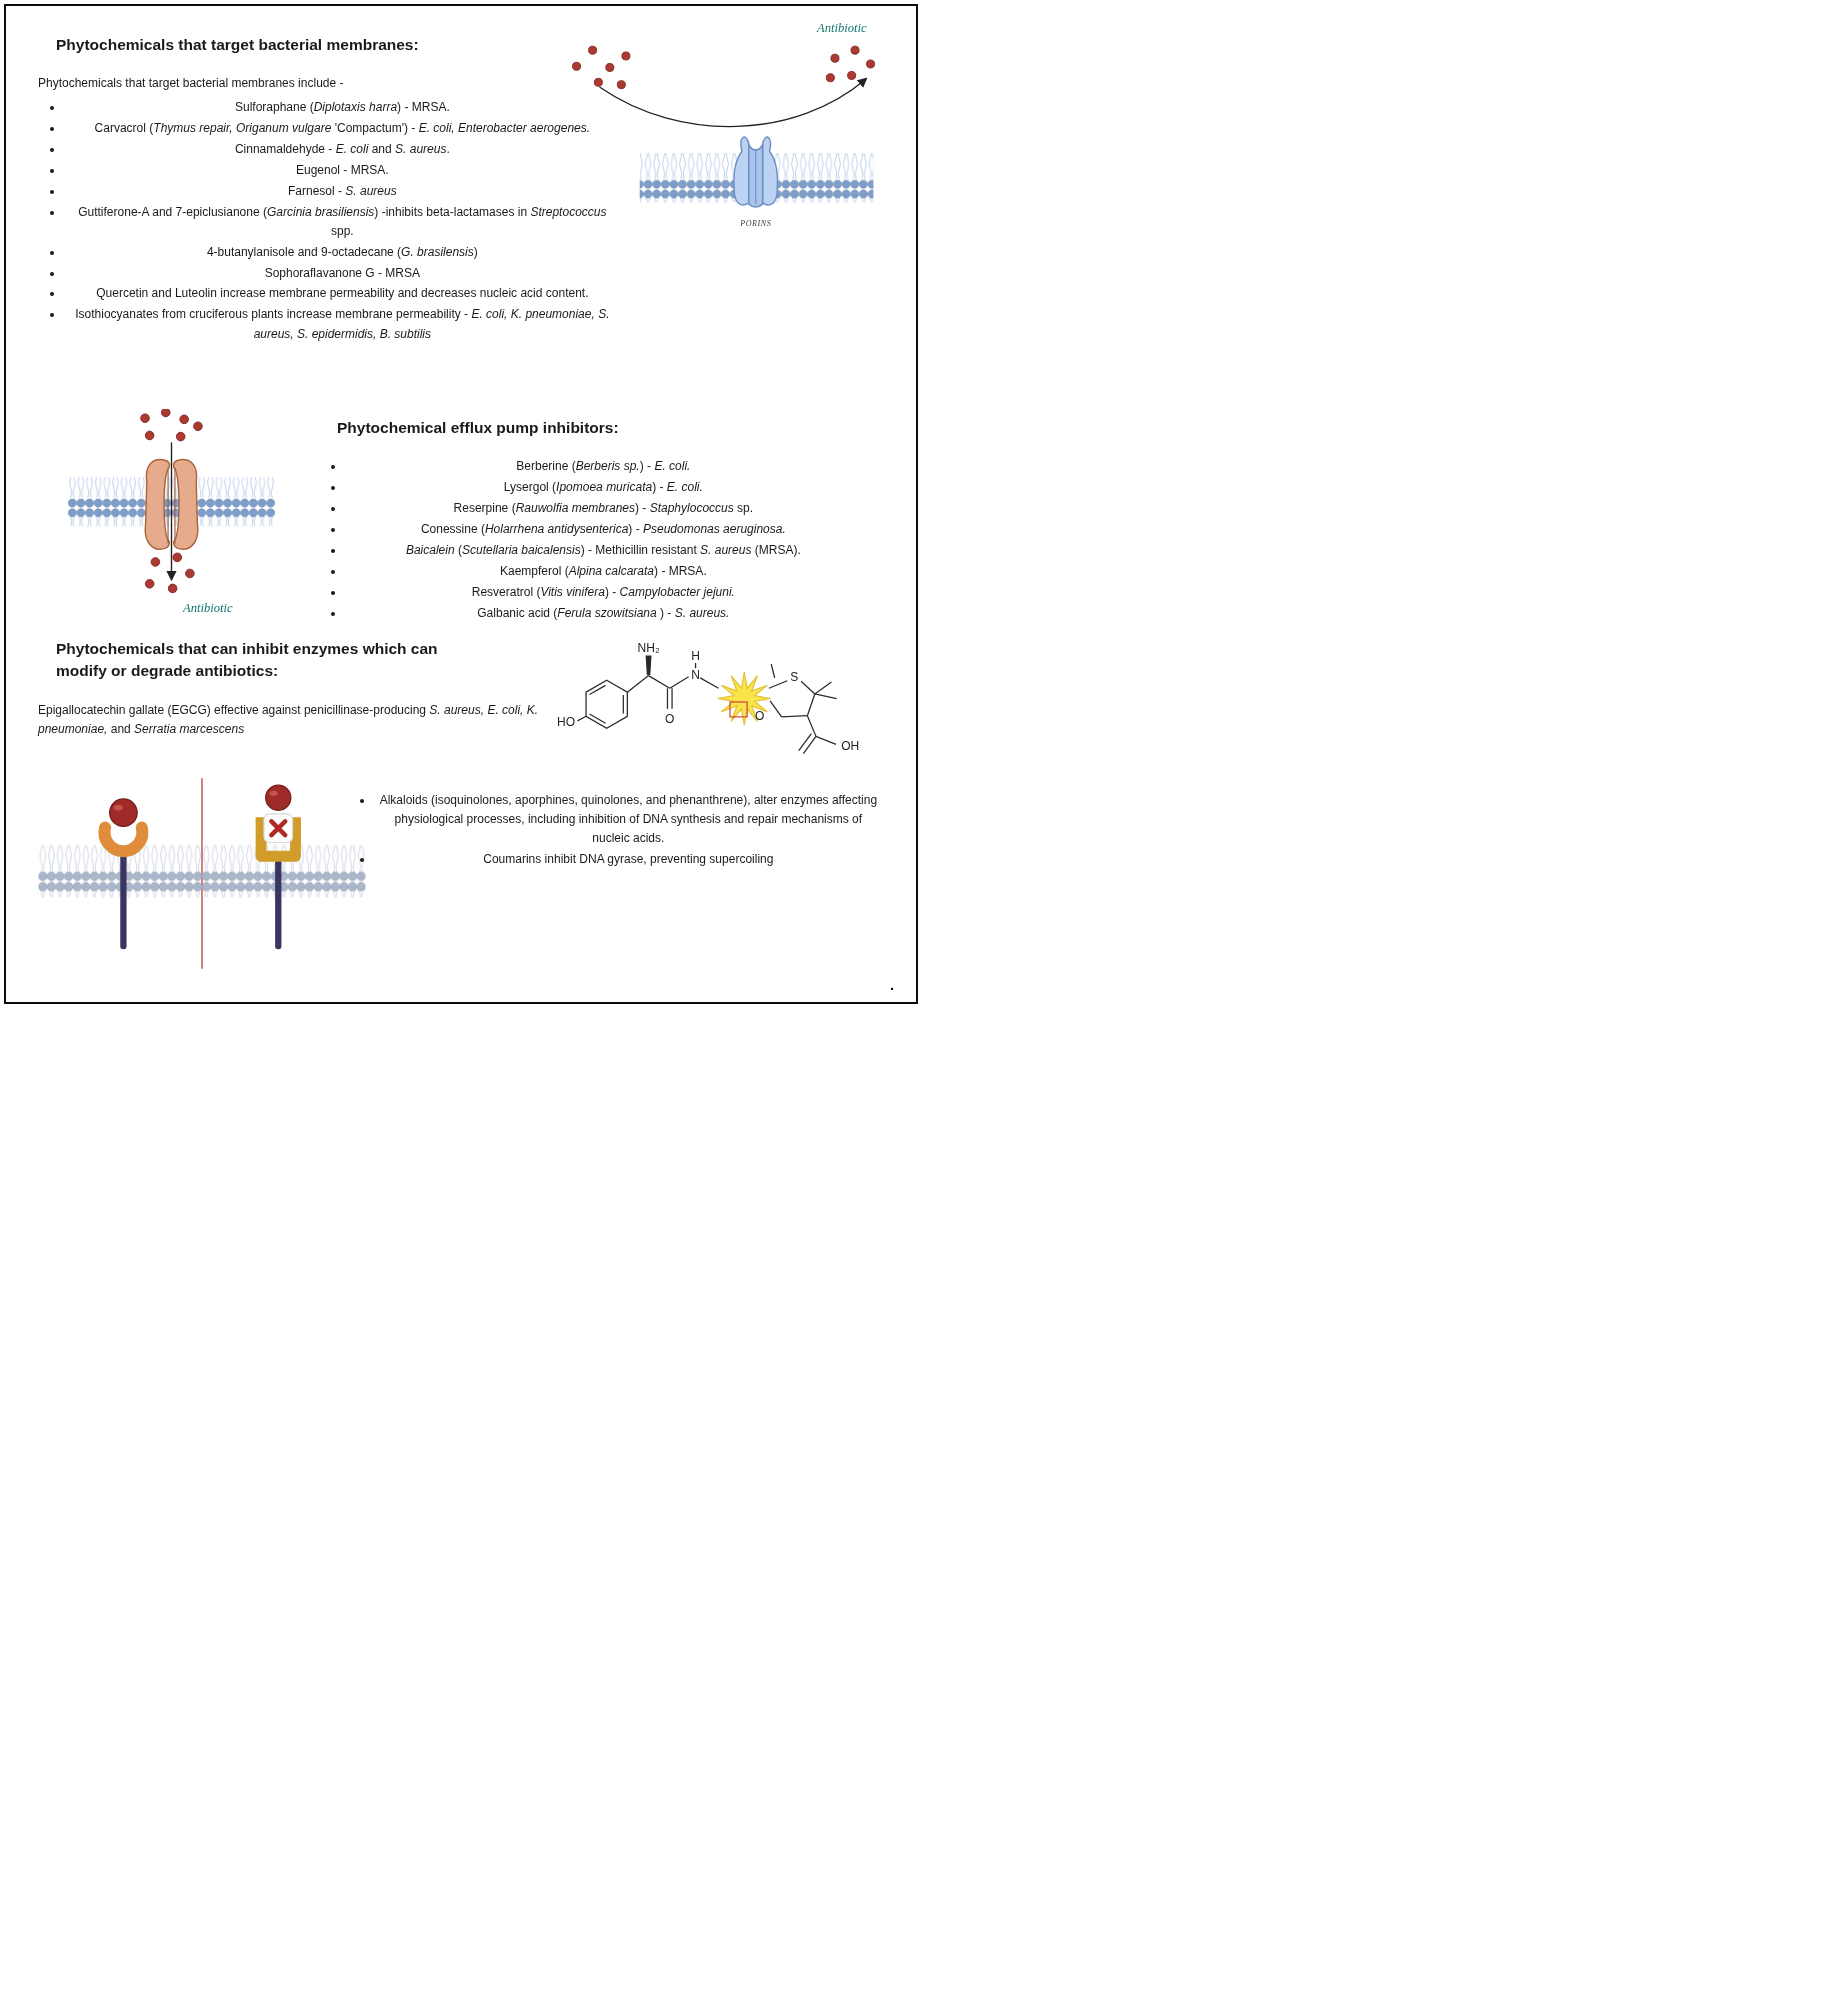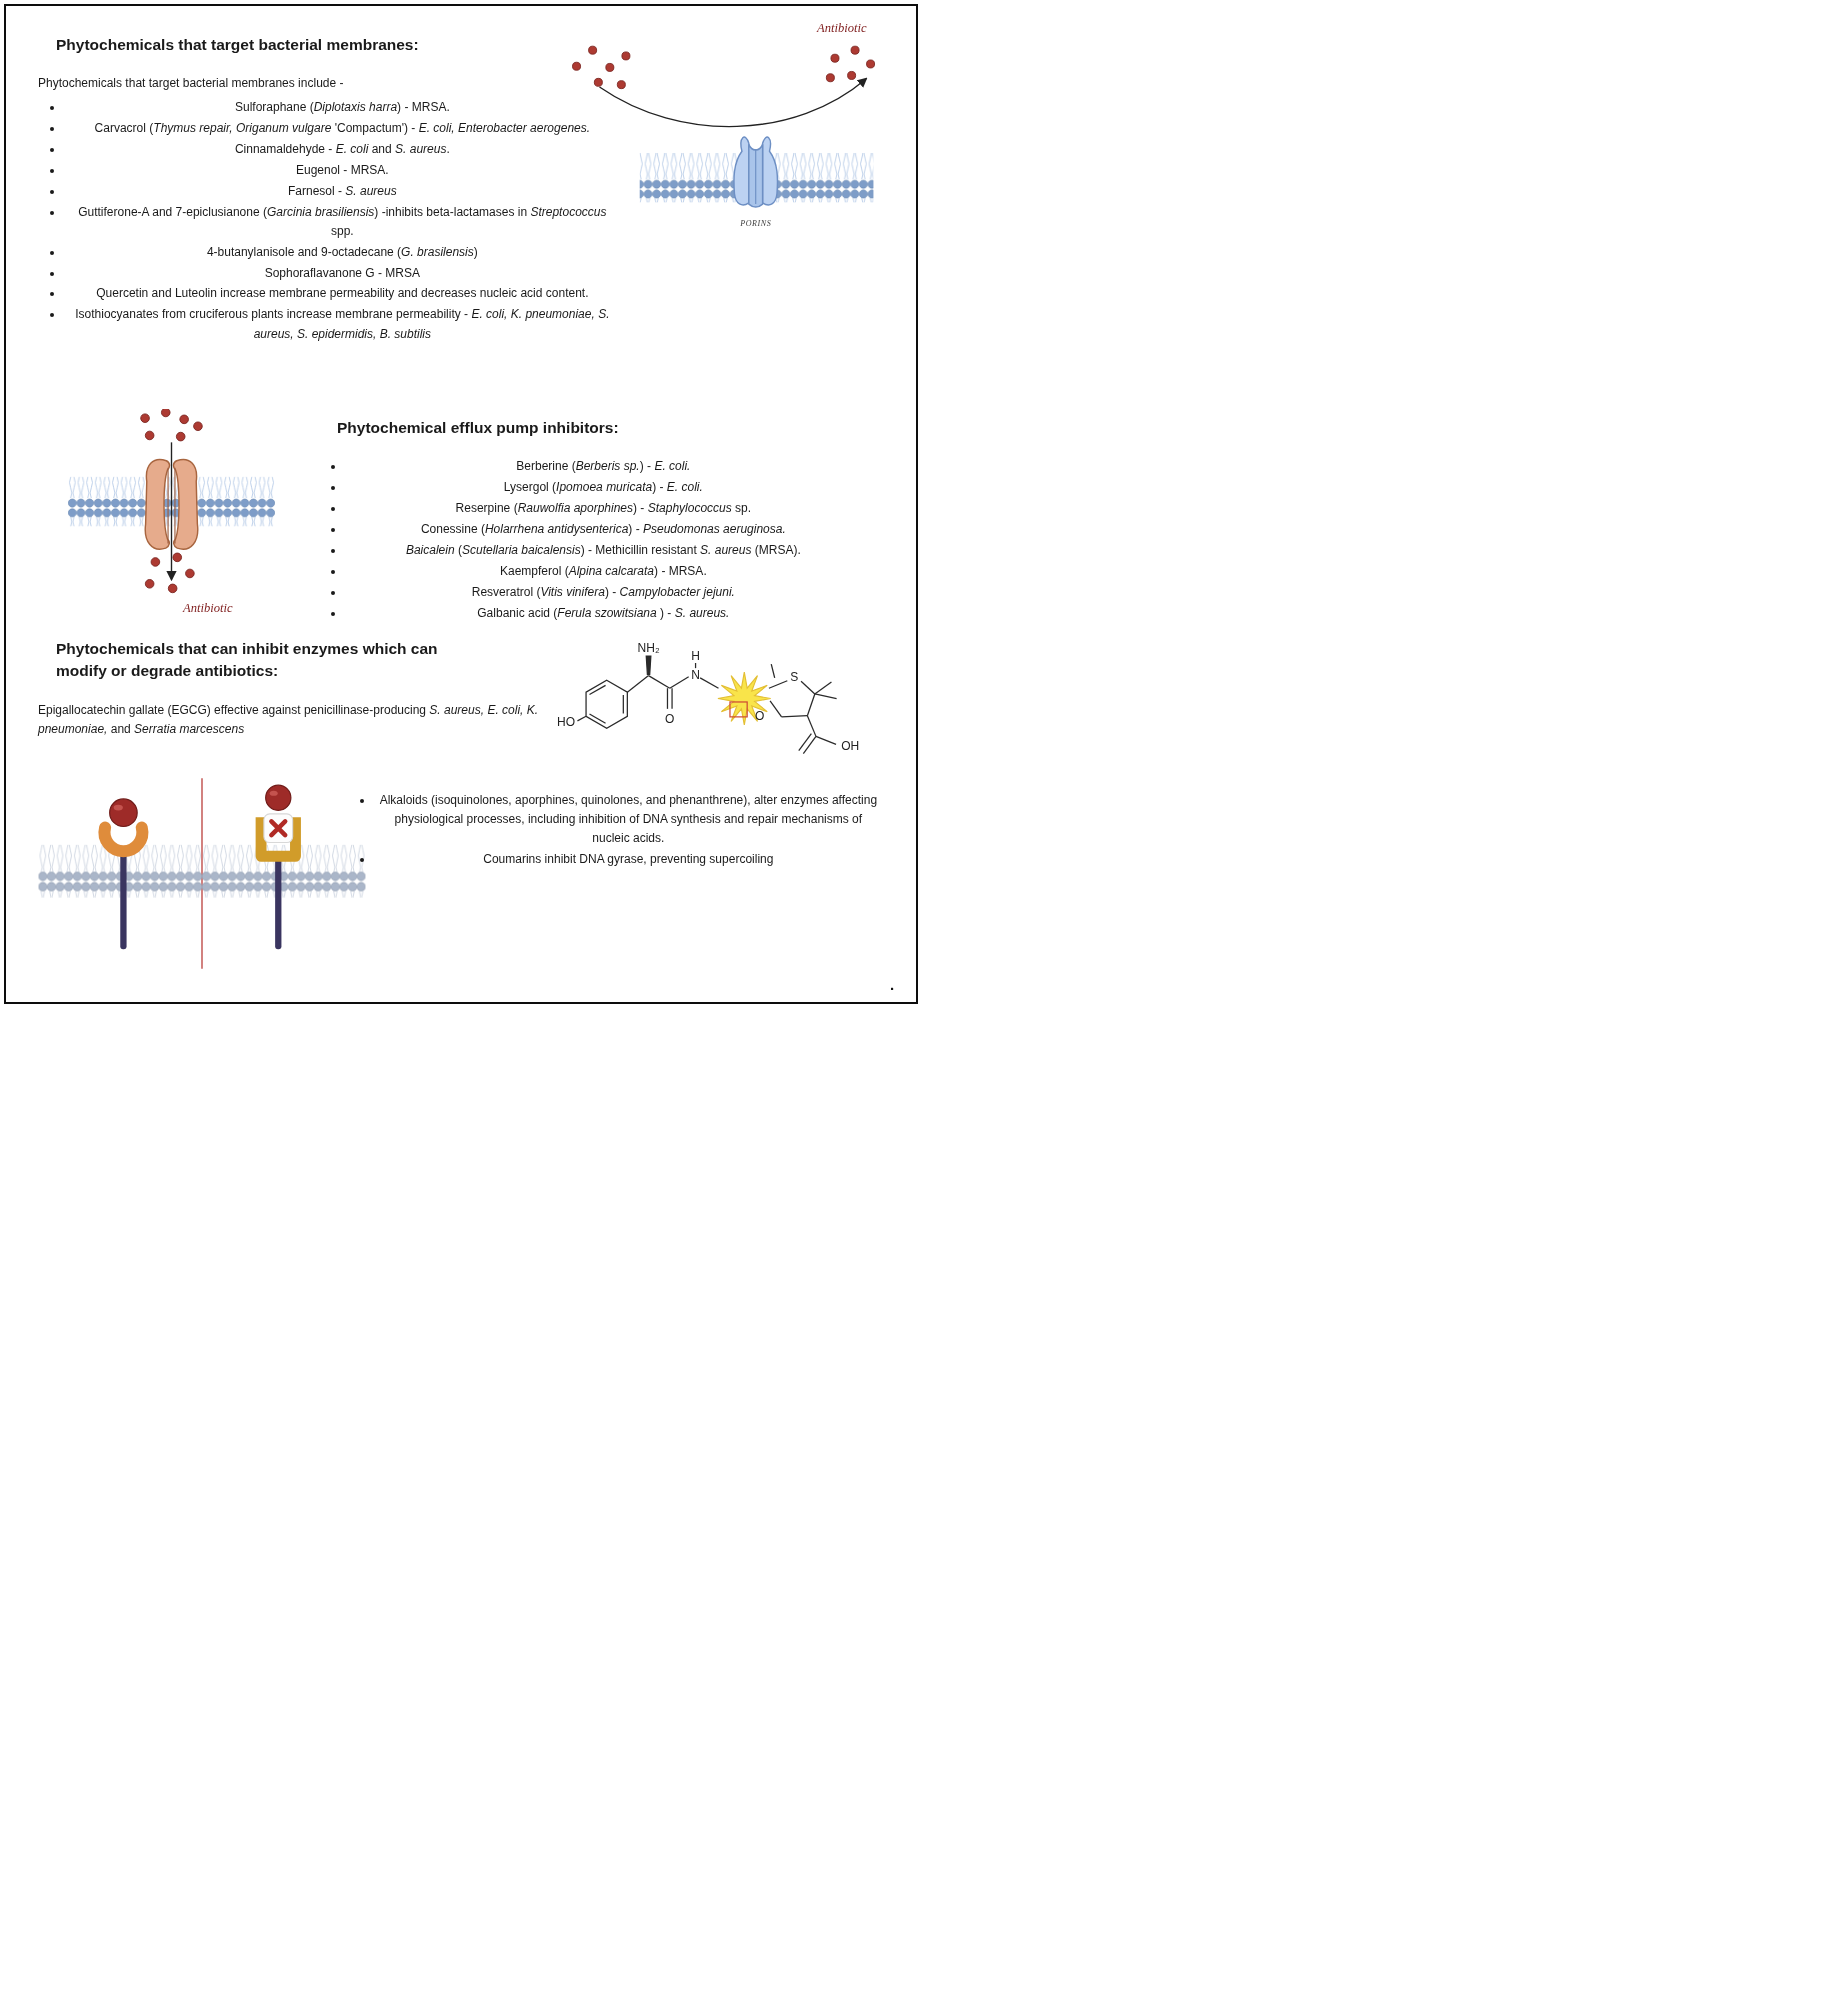--- a/index.html
+++ b/index.html
@@ -6,21 +6,21 @@
   .page{position:relative;width:922px;height:1008px;background:#ffffff;
         font-family:"Liberation Sans",sans-serif;color:#1a1a1a;overflow:hidden;}
   .frame{position:absolute;left:4px;top:4px;right:4px;bottom:4px;border:2.9px solid #0d0d0d;}
   .sec{position:absolute;}
   .title{font-size:15.5px;font-weight:700;line-height:1.45;margin:18px;}
   .intro{font-size:12px;line-height:1.6;margin:7px 0 0 0;}
   ul.blist{margin:4.6px 0 0 0;padding-left:26.4px;}
   ul.blist li{font-size:12px;line-height:1.6;margin:1.7px 0;padding-left:2.3px;text-align:center;}
   .it{font-style:italic;}
   .antibiotic-label{position:absolute;font-family:"Liberation Serif",serif;font-style:italic;
-        font-size:12.6px;color:#7f1d1d;}
+        font-size:12.6px;color:#0f766e;}
   .bodytext{font-size:12px;line-height:1.62;margin:8px 0 0 0;max-width:506px;}
   .period{position:absolute;font-size:15px;font-weight:700;color:#111;}
   svg{display:block;}
   svg text{font-family:"Liberation Sans",sans-serif;fill:#222;}
   svg text.serifcap{font-family:"Liberation Serif",serif;font-style:italic;letter-spacing:1px;fill:#3c3c3c;}
 </style>
 </head>
 <body>
 
 <div class="page">
@@ -119,21 +119,21 @@
         <circle cx="212" cy="286" r="7.5"></circle>
     </g>
   </svg>
   <div class="antibiotic-label" style="left:183px;top:601px;">Antibiotic</div>
 
   <div class="sec" style="left:319px;top:399px;width:540px;">
     <h2 class="title">Phytochemical efflux pump inhibitors:</h2>
     <ul class="blist">
         <li><span>Berberine (</span><span class="it">Berberis sp.</span><span>) - </span><span class="it">E. coli.</span></li>
         <li><span>Lysergol (</span><span class="it">Ipomoea muricata</span><span>) - </span><span class="it">E. coli.</span></li>
-        <li><span>Reserpine (</span><span class="it">Rauwolfia aporphines</span><span>) - </span><span class="it">Staphylococcus</span><span>  sp.</span></li>
+        <li><span>Reserpine (</span><span class="it">Rauwolfia membranes</span><span>) - </span><span class="it">Staphylococcus</span><span>  sp.</span></li>
         <li><span>Conessine (</span><span class="it">Holarrhena antidysenterica</span><span>) - </span><span class="it">Pseudomonas aeruginosa.</span></li>
         <li><span class="it">Baicalein</span><span> (</span><span class="it">Scutellaria baicalensis</span><span>) - Methicillin resistant </span><span class="it">S. aureus</span><span>  (MRSA).</span></li>
         <li><span>Kaempferol (</span><span class="it">Alpina calcarata</span><span>) - MRSA.</span></li>
         <li><span>Resveratrol (</span><span class="it">Vitis vinifera</span><span>) - </span><span class="it">Campylobacter jejuni.</span></li>
         <li><span>Galbanic acid (</span><span class="it">Ferula szowitsiana</span><span> ) - </span><span class="it">S. aureus.</span></li>
       </ul>
   </div>
 
   <div class="sec" style="left:38px;top:620px;width:517px;">
     <h2 class="title">

